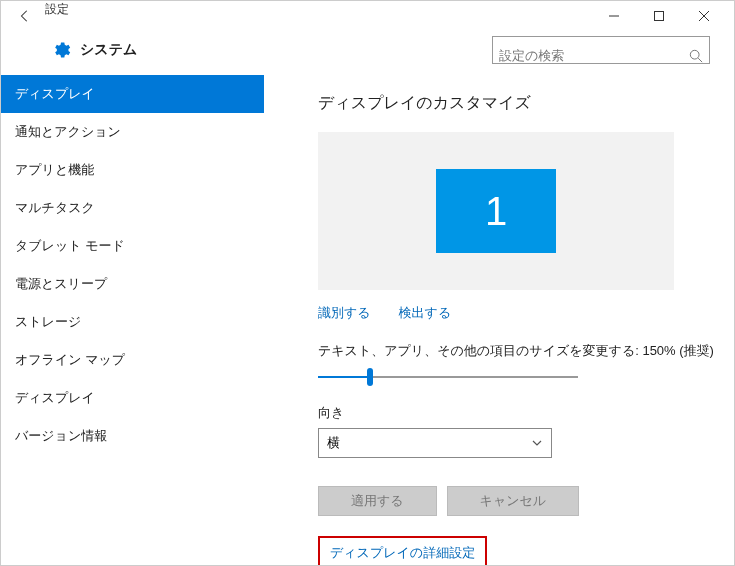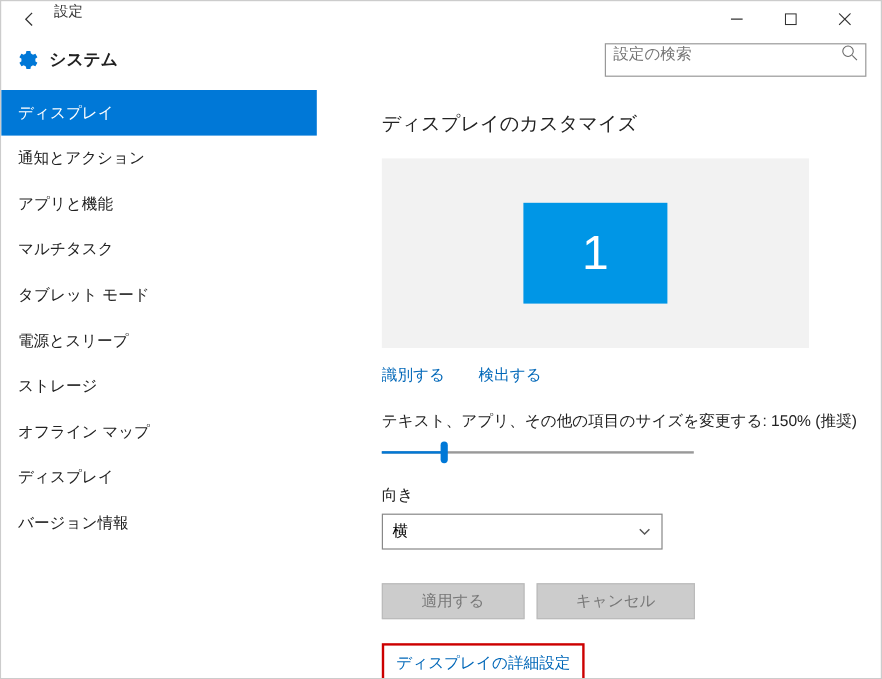--- a/index.html
+++ b/index.html
@@ -4,24 +4,24 @@
 <style>
 * { margin: 0; padding: 0; box-sizing: border-box; font-family: "Yu Gothic UI", "Segoe UI", Meiryo, sans-serif; }
 body { background: #fff; width: 735px; height: 566px; overflow: hidden; border: 1px solid #ccc; }
 .titlebar { height: 30px; display: flex; align-items: flex-start; padding: 0 8px; }
 .back-btn { width: 32px; height: 30px; display: flex; align-items: center; justify-content: center; cursor: pointer; }
 .back-btn svg { width: 14px; height: 14px; }
 .title-text { font-size: 12px; color: #333; margin-left: 4px; }
 .win-controls { margin-left: auto; display: flex; }
 .win-btn { width: 45px; height: 30px; display: flex; align-items: center; justify-content: center; cursor: pointer; }
 .win-btn svg { width: 10px; height: 10px; }
-.header-row { height: 38px; display: flex; align-items: center; padding: 0 12px 0 10px; margin-bottom: 6px; }
+.header-row { height: 38px; display: flex; align-items: center; padding: 0 24px 0 10px; margin-bottom: 6px; margin-left: 39px; }
 .gear { width: 22px; height: 22px; display: flex; align-items: center; justify-content: center; margin-right: 8px; }
 .header-title { font-size: 14px; font-weight: 600; color: #222; }
-.search-box { margin-left: auto; width: 218px; height: 28px; border: 1px solid #999; display: flex; align-items: flex-start; padding: 0 6px; }
+.search-box { margin-left: auto; width: 218px; height: 28px; border: 1px solid #999; display: flex; align-items: flex-end; padding: 0 6px; }
 .search-box input { flex: 1; border: none; outline: none; font-size: 13px; color: #555; background: transparent; }
 .search-box .sicon { width: 14px; height: 14px; }
 .main { display: flex; height: calc(100% - 74px); }
 .sidebar { width: 263px; background: #fff; border-right: 0; }
 .sidebar-item { padding: 10px 14px; font-size: 13px; color: #222; cursor: pointer; }
 .sidebar-item.selected { background: #0078d7; color: #fff; }
 .content { flex: 1; padding: 18px 0 0 54px; overflow-y: auto; }
 .page-heading { font-size: 16px; font-weight: 400; color: #222; margin-bottom: 18px; }
 .display-preview { width: 356px; height: 158px; background: #f2f2f2; display: flex; align-items: center; justify-content: center; }
 .monitor { width: 120px; height: 84px; background: #0096e6; display: flex; align-items: center; justify-content: center; color: #fff; font-size: 40px; font-weight: 200; }

